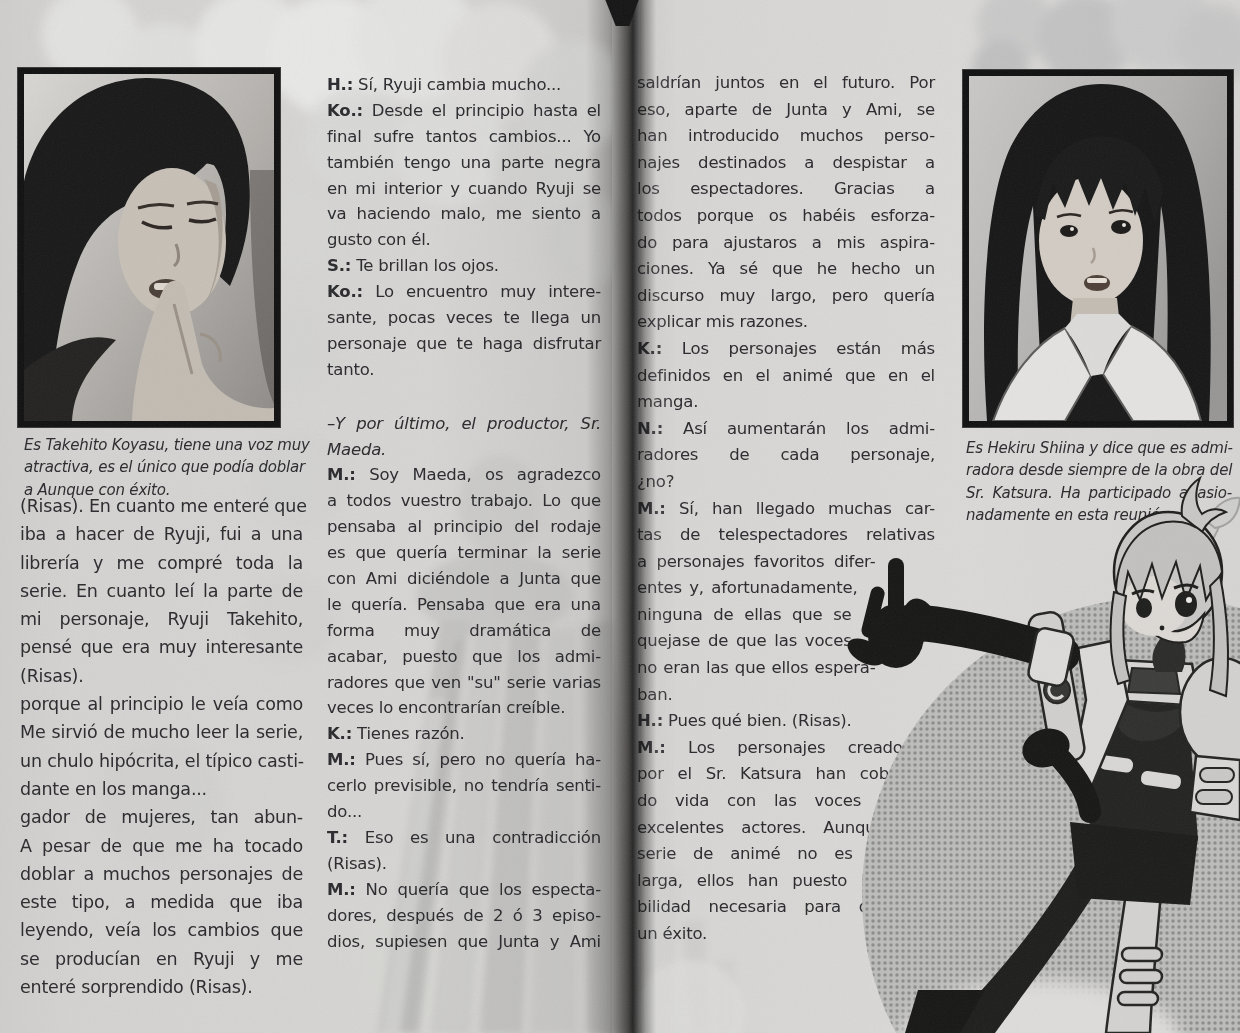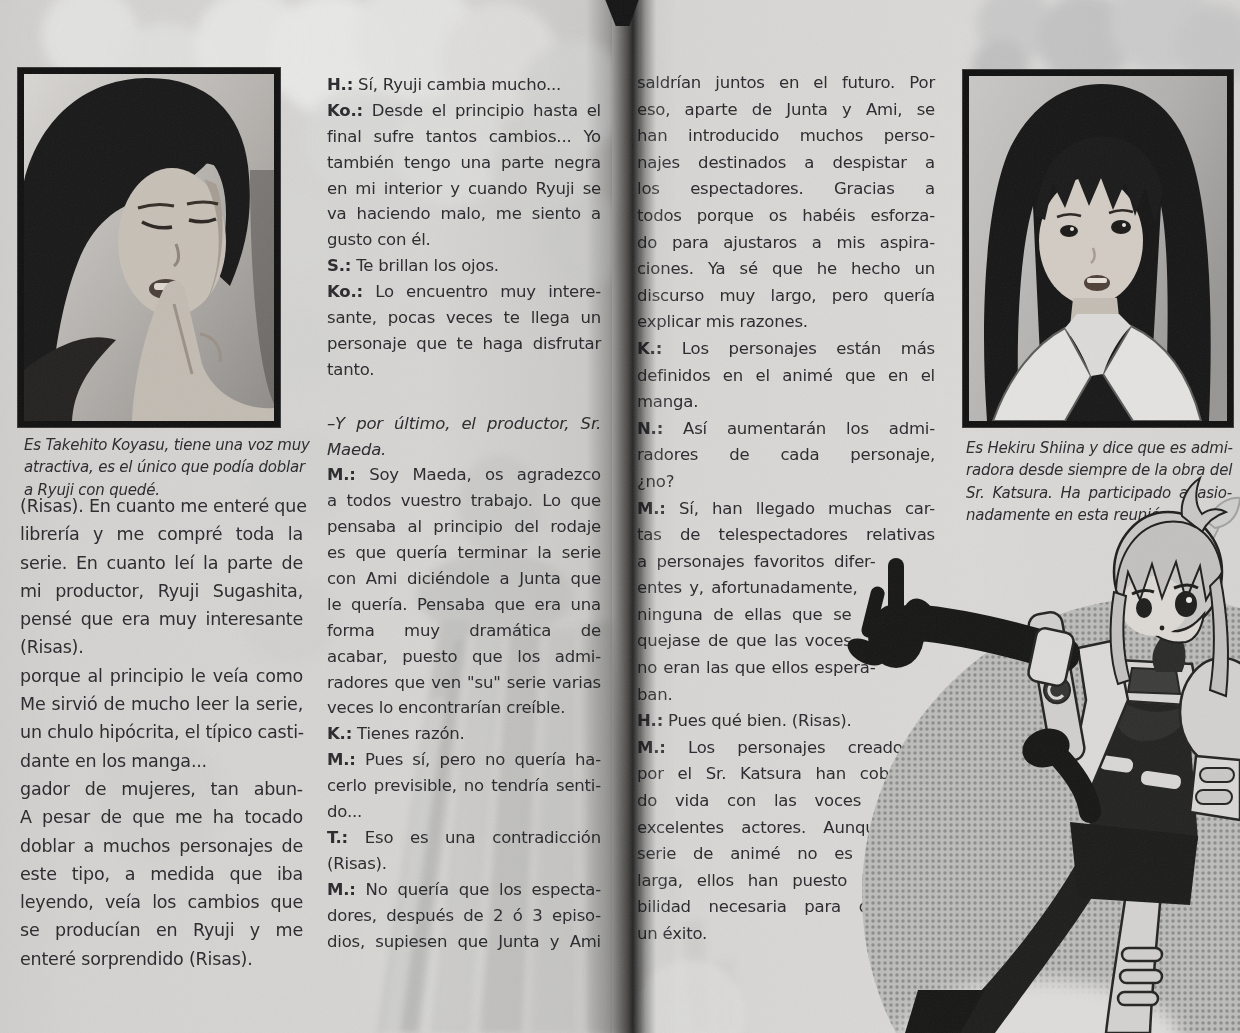--- a/index.html
+++ b/index.html
@@ -134,28 +134,29 @@
       <path d="M176,260 C190,262 198,274 196,288" stroke="#9a9187" stroke-width="3" fill="none"></path>
 
       <path d="M0,347 L0,296 C36,268 66,258 92,266 C62,296 50,318 48,347 Z" fill="#232220"></path>
       <path d="M226,96 L250,96 L250,330 C236,300 226,220 226,96 Z" fill="#474441" opacity=".5"></path>
     </svg>
   </div>
 
   <div class="textcol caption" id="koyasu-caption">
       <div class="line j">Es Takehito Koyasu, tiene una voz muy</div>
       <div class="line j">atractiva, es el único que podía doblar</div>
-      <div class="line">a Ryuji con quedé.</div>
+      <div class="line">a Aunque con éxito.</div>
     </div>
 
   <div class="textcol" id="left-body">
       <div class="line j">(Risas). En cuanto me enteré que</div>
+      <div class="line j">iba a hacer de Ryuji, fui a una</div>
       <div class="line j">librería y me compré toda la</div>
       <div class="line j">serie. En cuanto leí la parte de</div>
-      <div class="line j">mi productor, Ryuji Sugashita,</div>
+      <div class="line j">mi personaje, Ryuji Takehito,</div>
       <div class="line j">pensé que era muy interesante</div>
       <div class="line">(Risas).</div>
       <div class="line j">porque al principio le veía como</div>
       <div class="line j">Me sirvió de mucho leer la serie,</div>
       <div class="line j">un chulo hipócrita, el típico casti-</div>
       <div class="line">dante en los manga...</div>
       <div class="line j">gador de mujeres, tan abun-</div>
       <div class="line j">A pesar de que me ha tocado</div>
       <div class="line j">doblar a muchos personajes de</div>
       <div class="line j">este tipo, a medida que iba</div>

